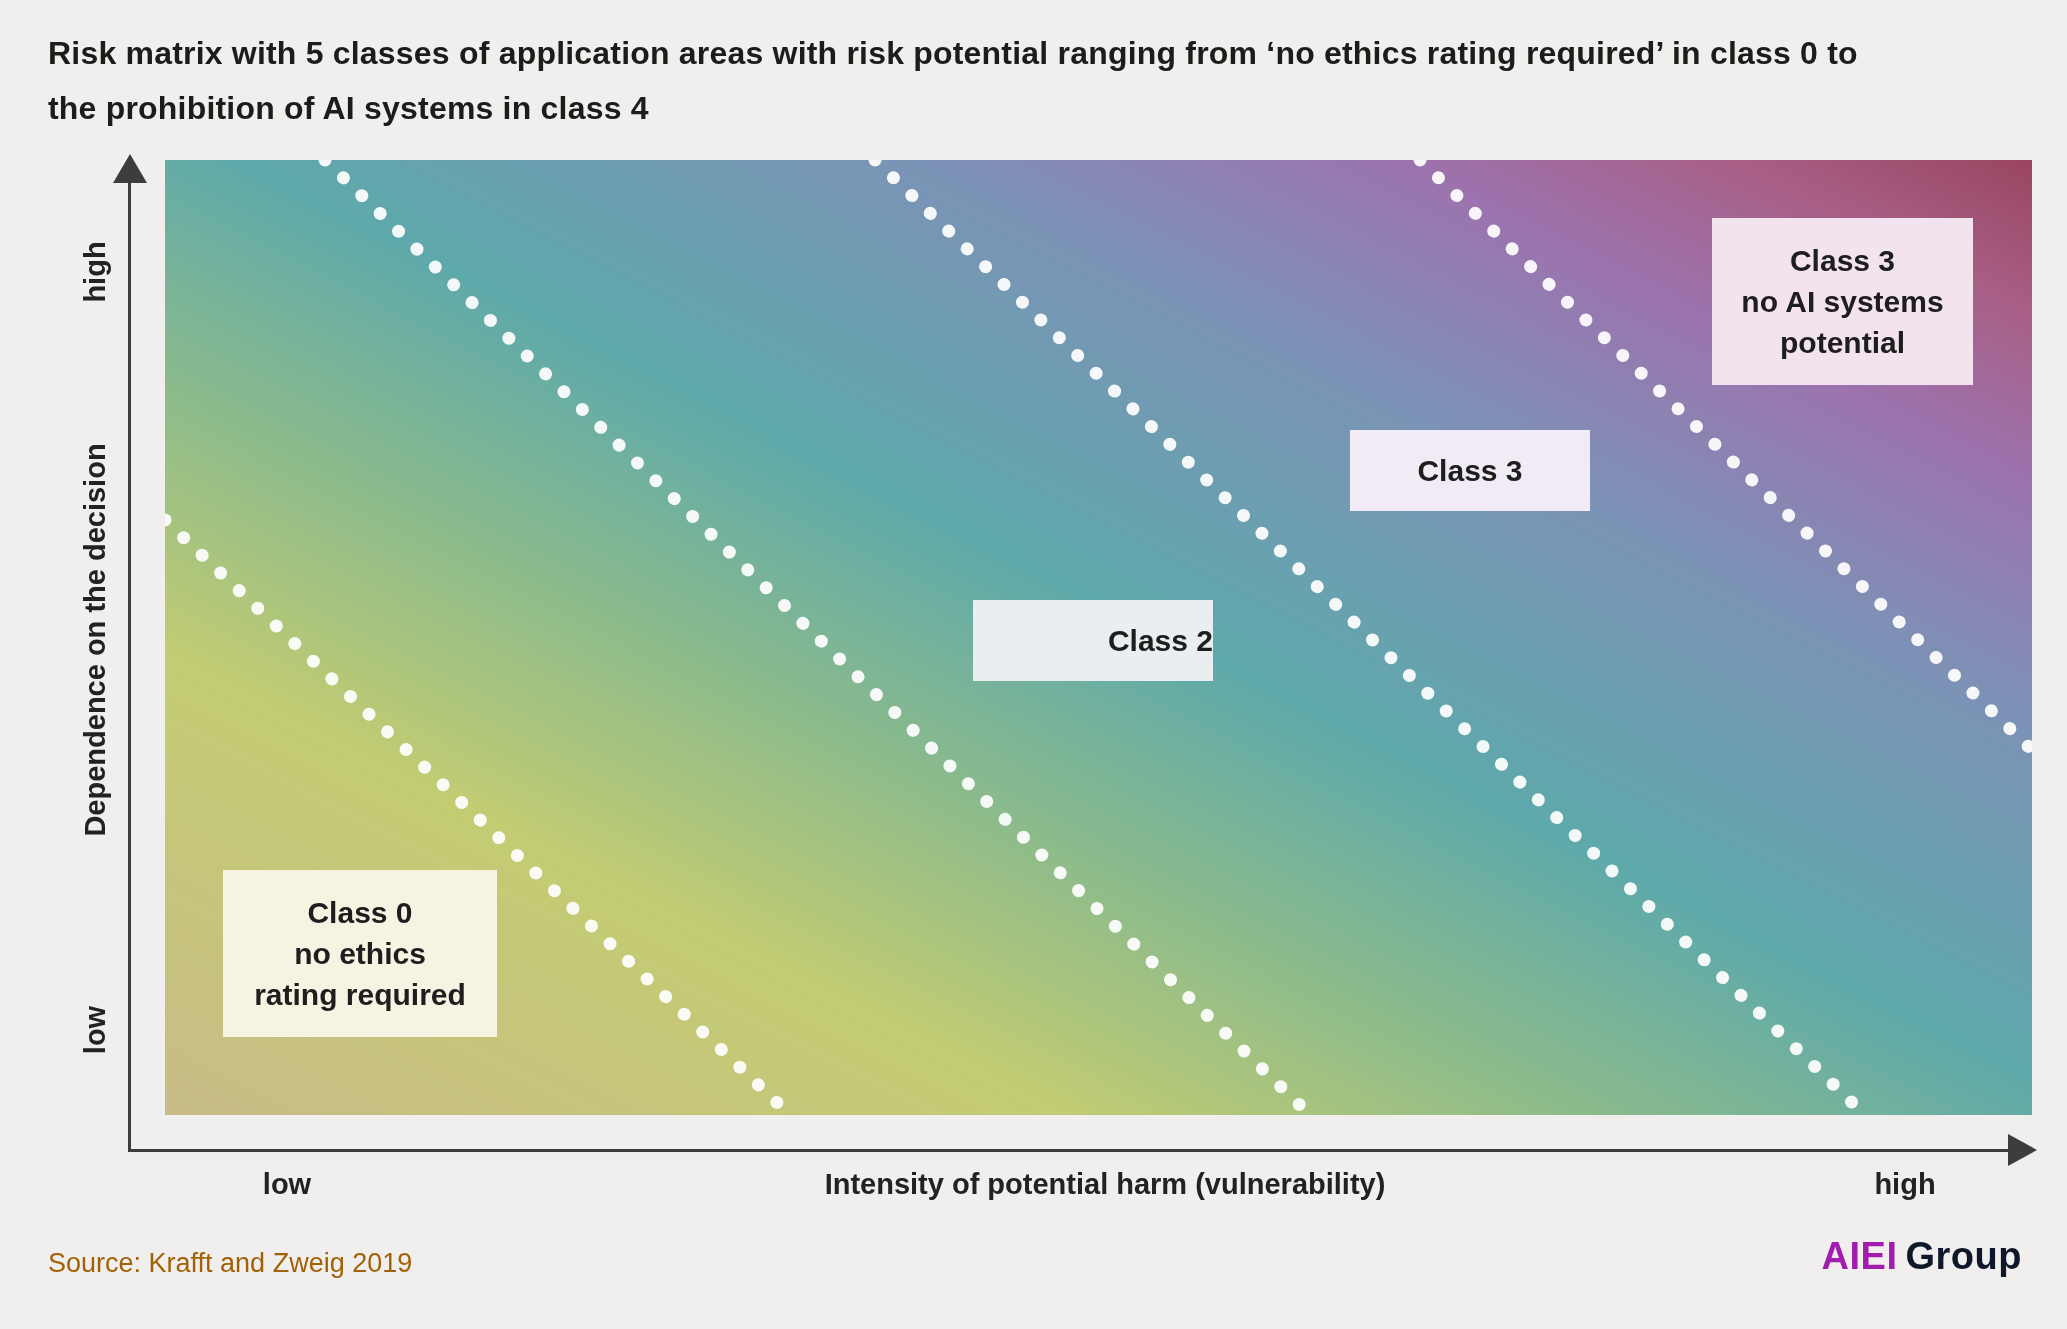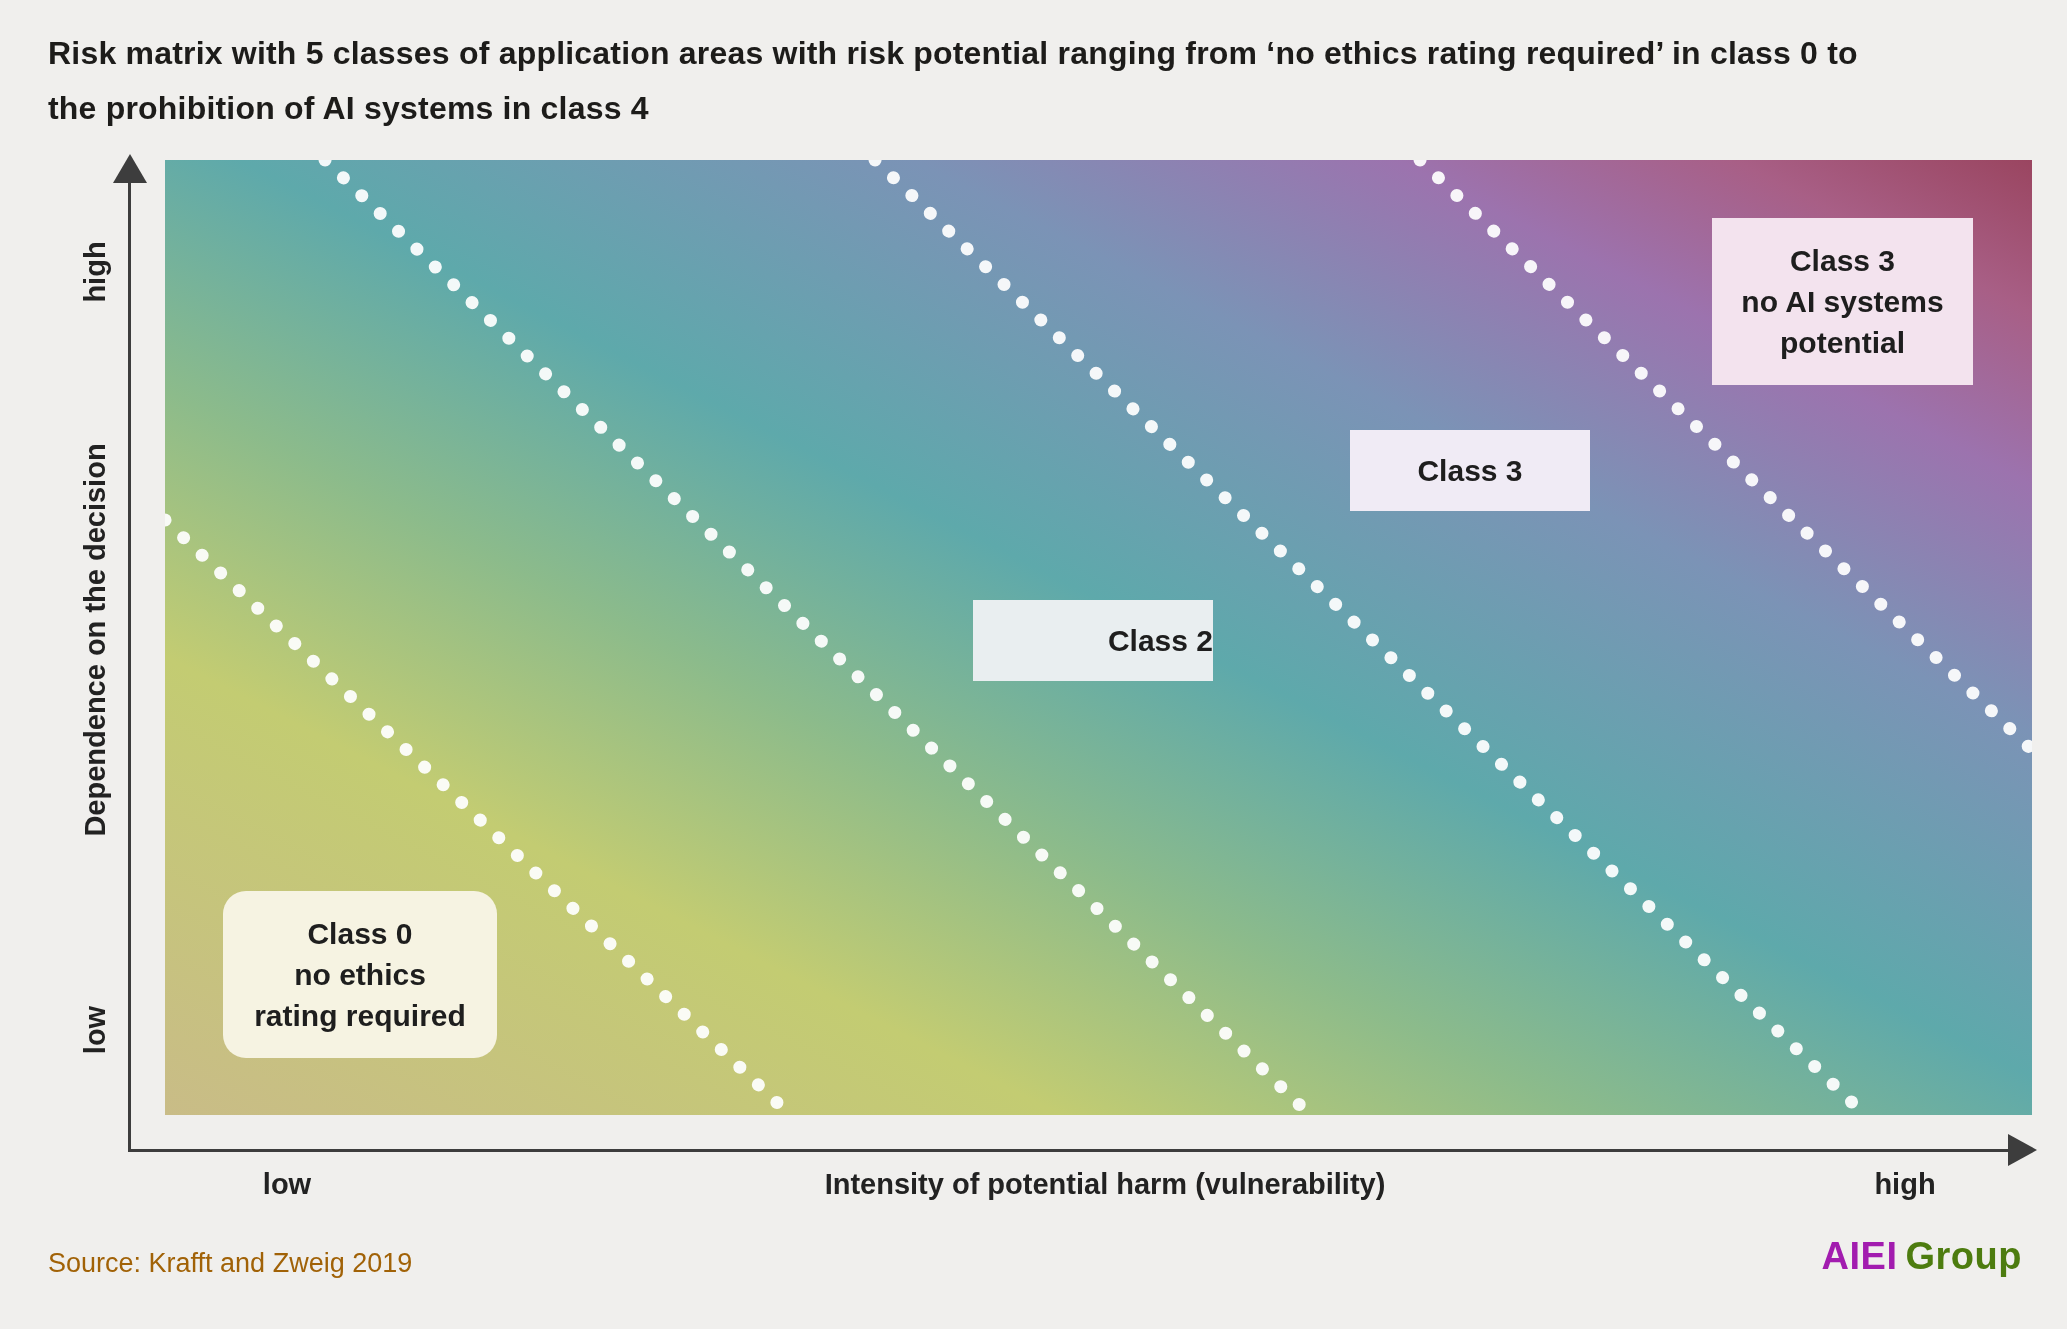--- a/index.html
+++ b/index.html
@@ -64,39 +64,39 @@
   .class-box-4 { left:1712px; top:218px; width:261px; height:167px; }
   
   .source {
     position:absolute; left:48px; top:1248px;
     font-size:27px; font-weight:400; color:#a16207;
   }
   .logo {
     position:absolute; right:45px; top:1235px;
     font-size:38px; font-weight:700; letter-spacing:.5px;
   }
-  .logo .suffix { color:#4d7c0f; margin-left:8px; }
+  .logo .suffix { color:#0f172a; margin-left:8px; }
 </style>
 </head>
 <body>
 
 <div class="title">
   <div>Risk matrix with 5 classes of application areas with risk potential ranging from ‘no ethics rating required’ in class 0 to</div>
   <div>the prohibition of AI systems in class 4</div>
 </div>
 
 <div class="plot" style="background: linear-gradient(to right top, rgb(201, 188, 135) 0%, rgb(195, 204, 114) 24%, rgb(140, 187, 139) 38%, rgb(94, 169, 171) 52%, rgb(123, 147, 182) 70%, rgb(156, 115, 174) 83%, rgb(168, 95, 134) 92%, rgb(154, 69, 96) 100%);">
   <svg class="boundaries" viewBox="0 0 1867 955" preserveAspectRatio="none">
       <line x1="0" y1="360" x2="625" y2="955" stroke="#ffffff"></line>
       <line x1="160" y1="0" x2="1145" y2="955" stroke="#ffffff"></line>
       <line x1="710" y1="0" x2="1700" y2="955" stroke="#ffffff"></line>
       <line x1="1255" y1="0" x2="1867" y2="590" stroke="#ffffff"></line>
     </svg>
 
-  <div class="class-box class-box-0" style="left: 58px; top: 731px; background: rgb(246, 243, 226); border-radius: 23px;">
+  <div class="class-box class-box-0" style="left: 58px; top: 710px; background: rgb(246, 243, 226);">
       <div>Class 0</div>
       <div>no ethics</div>
       <div>rating required</div>
     </div>
   <div class="class-box class-box-2" style="left: 808px; top: 440px; background: rgb(233, 238, 240);">
       <div>Class 2</div>
     </div>
   <div class="class-box class-box-3" style="left: 1185px; top: 270px; background: rgb(240, 235, 245);">
       <div>Class 3</div>
     </div>

